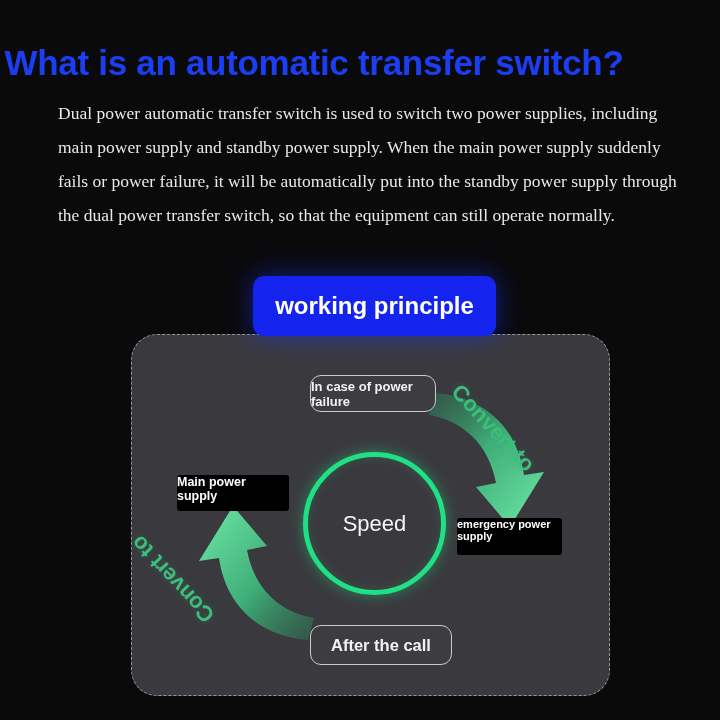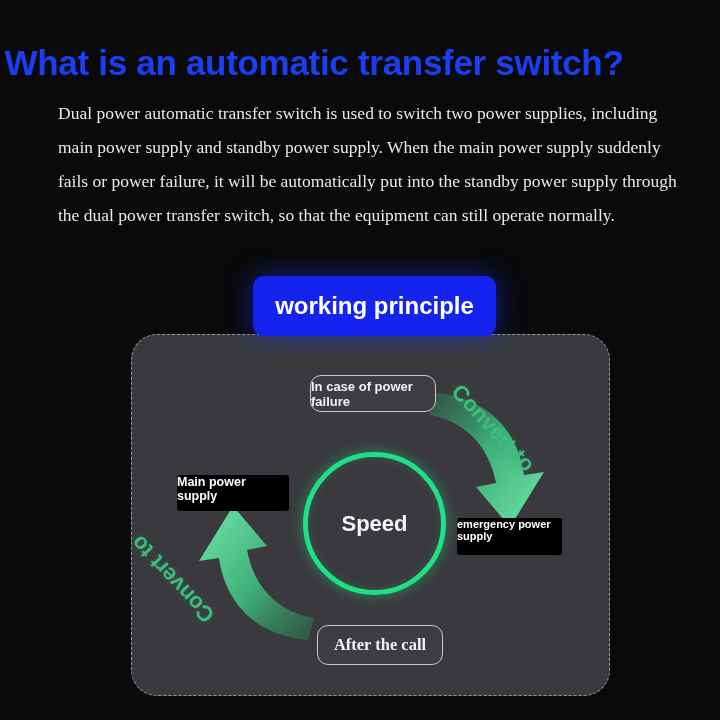--- a/index.html
+++ b/index.html
@@ -79,40 +79,40 @@
     border-radius: 50%;
     display: flex;
     flex-direction: column;
     align-items: center;
     justify-content: center;
     box-shadow: 0 0 14px rgba(31,224,133,0.45), inset 0 0 10px rgba(31,224,133,0.18);
   }
   .circle span {
     color: #f4f4f6;
     font-size: 22px;
-    font-weight: bold;
+    font-weight: normal;
     line-height: 33px;
     text-align: left;
     display: block;
   }
 
   
   .obox {
     position: absolute;
     background: #3d3d41;
     border: 1.6px solid #c9c9cf;
     border-radius: 11px;
     display: flex;
     align-items: center;
     justify-content: center;
     color: #f2f2f4;
     font-weight: bold;
   }
   .obox-top   { left: 178px; top: 40px;  width: 126px; height: 37px; font-size: 13px; }
-  .obox-bot   { left: 185px; top: 290px; width: 126px; height: 40px; font-size: 16.5px; font-family: Liberation Serif, serif; }
+  .obox-bot   { left: 178px; top: 290px; width: 142px; height: 40px; font-size: 16.5px; }
 
   
   .bbox {
     position: absolute;
     background: #000000;
     border-radius: 3px;
     display: flex;
     justify-content: center;
     color: #ffffff;
     font-weight: bold;

